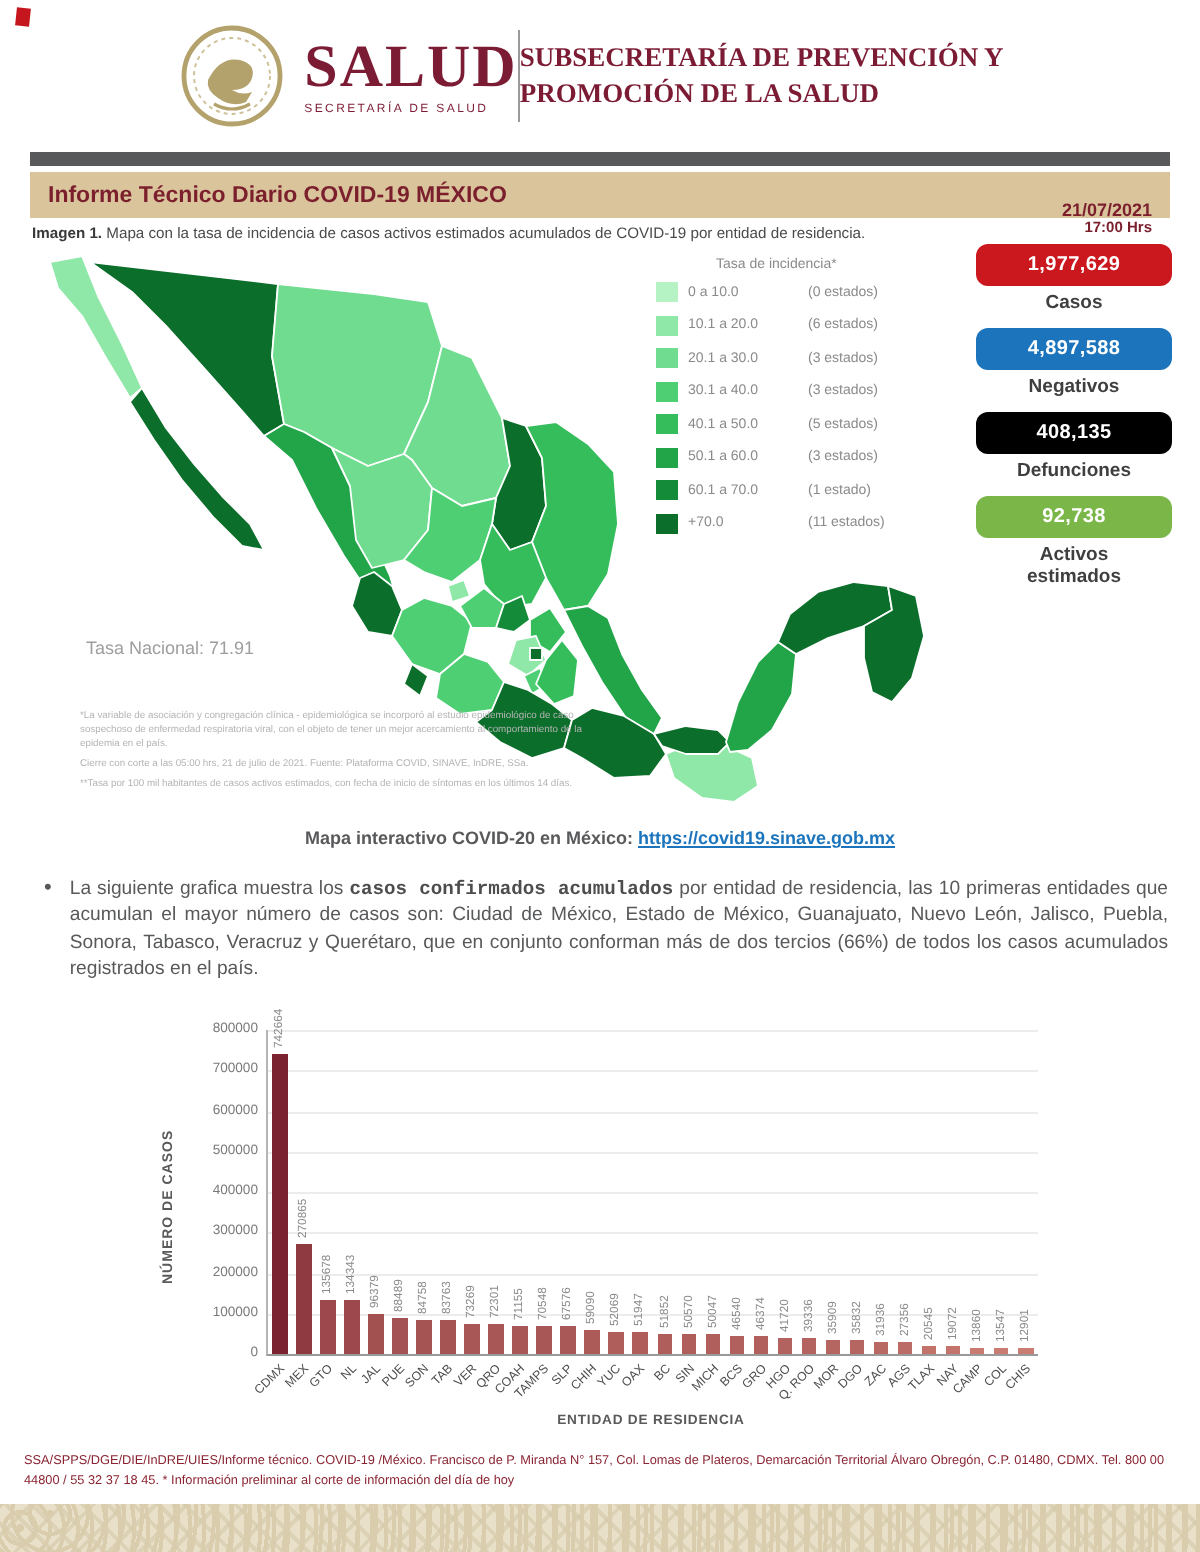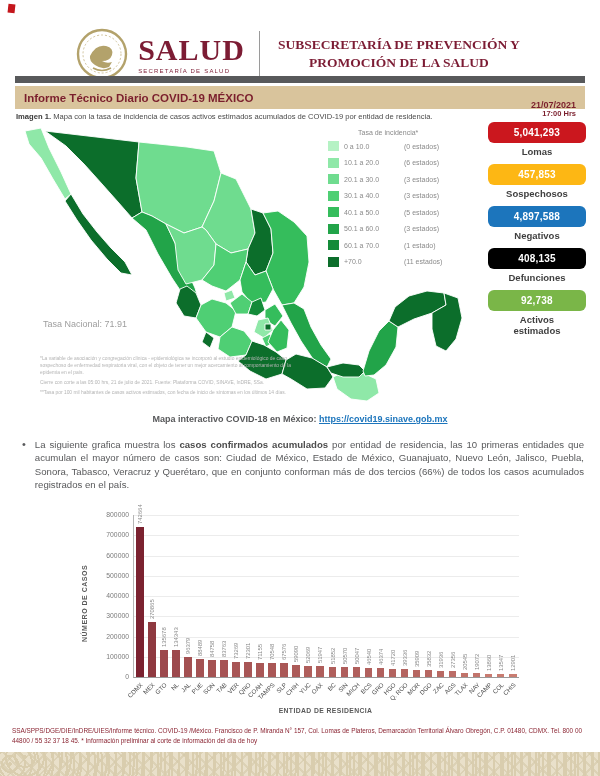--- a/index.html
+++ b/index.html
@@ -2,28 +2,28 @@
 <html><head>
 <meta charset="utf-8">
 <style>
   html,body{margin:0;padding:0;}
   body{
     width:600px;height:776px;position:relative;overflow:hidden;
     background:#ffffff;font-family:"Liberation Sans",sans-serif;color:#333;
   }
   
   .corner-mark{position:absolute;top:4px;left:8px;width:7px;height:9px;background:#c4161c;transform:rotate(6deg);}
-  .header{position:absolute;top:12px;left:0;width:100%;display:flex;justify-content:center;align-items:center;gap:14px;margin-top:16px;}
+  .header{position:absolute;top:12px;left:0;width:100%;display:flex;justify-content:center;align-items:center;}
   .logo-block{display:flex;align-items:center;gap:10px;}
   .emblem{width:52px;height:52px;}
   .salud-txt{display:flex;flex-direction:column;}
   .salud-word{font-family:"Liberation Serif",serif;font-weight:bold;font-size:30px;color:#7c1c34;letter-spacing:1px;line-height:1;}
   .salud-sub{font-size:6px;color:#7c1c34;letter-spacing:1.2px;margin-top:3px;}
   .hdr-divider{width:1px;height:46px;background:#9a9a9a;}
-  .subsec{font-family:"Liberation Serif",serif;font-weight:bold;font-size:13.5px;color:#7c1c34;line-height:1.3;max-width:250px;text-align:center;}
+  .subsec{font-family:"Liberation Serif",serif;font-weight:bold;font-size:13.5px;color:#7c1c34;line-height:1.3;max-width:250px;}
   .gray-bar{position:absolute;top:76px;left:15px;right:15px;height:7px;background:#58595b;}
   
   .banner{position:absolute;top:86px;left:15px;right:15px;height:23px;background:#d9c49c;display:flex;align-items:center;justify-content:space-between;padding:0 9px;box-sizing:border-box;}
   .banner-title{color:#7b1f2d;font-weight:bold;font-size:11.5px;}
   .banner-date{text-align:right;color:#7b1f2d;font-weight:bold;line-height:1.15;}
   .banner-date .d1{font-size:9px;margin-top:24px;}
   .banner-date .d2{font-size:7.5px;}
   .caption{position:absolute;top:112px;left:16px;right:16px;font-size:7.6px;color:#4a4a4a;}
   .caption b{color:#3a3a3a;}
   
@@ -43,21 +43,21 @@
   .stat{display:flex;flex-direction:column;align-items:center;margin-bottom:6px;}
   .pill{width:98px;height:21px;border-radius:6px;display:flex;align-items:center;justify-content:center;color:#fff;font-weight:bold;font-size:10px;letter-spacing:.2px;}
   .stat-label{font-size:9.5px;font-weight:bold;color:#3f3f3f;text-align:center;line-height:1.15;margin-top:4px;white-space:pre-line;}
   
   .link-line{position:absolute;top:414px;left:0;width:100%;text-align:center;font-size:9px;font-weight:bold;color:#58595b;}
   .link-line a{color:#1c75bc;text-decoration:underline;}
   
   .bullet{position:absolute;top:438px;left:22px;right:16px;display:flex;gap:9px;}
   .bullet .dot{font-size:11px;color:#58595b;line-height:1.2;}
   .bullet .txt{font-size:9.6px;color:#58595b;line-height:1.4;text-align:justify;}
-  .bullet .txt b{color:#4d4d4d;}
+  .bullet .txt b{color:#4d4d4d;font-family:Liberation Mono, monospace;}
   
   .chart{position:absolute;top:503px;left:85px;width:445px;height:212px;}
   .ylabel{position:absolute;left:-4px;top:30px;font-size:7px;font-weight:bold;color:#595959;writing-mode:vertical-rl;transform:rotate(180deg);letter-spacing:.5px;height:140px;text-align:center;}
   .plot{position:absolute;left:48px;top:12px;width:385px;height:162px;border-left:1px solid #b5b5b5;border-bottom:1px solid #9a9a9a;}
   .gridline{position:absolute;left:0;width:100%;height:1px;background:#ececec;}
   .ytick{position:absolute;width:42px;text-align:right;font-size:6.8px;color:#7a7a7a;}
   .bar{position:absolute;bottom:0;}
   .bval{position:absolute;font-size:5.9px;color:#8a8a8a;white-space:nowrap;transform:rotate(-90deg);transform-origin:left bottom;}
   .xcat{position:absolute;width:46px;text-align:right;font-size:6.2px;color:#4f4f4f;white-space:nowrap;transform:rotate(-45deg);transform-origin:right top;}
   .xlabel{position:absolute;left:48px;width:385px;top:204px;text-align:center;font-size:6.8px;font-weight:bold;color:#595959;letter-spacing:.4px;}
@@ -194,44 +194,40 @@
 
   <div class="map-notes">
     <p>*La variable de asociación y congregación clínica - epidemiológica se incorporó al estudio epidemiológico de caso sospechoso de enfermedad respiratoria viral, con el objeto de tener un mejor acercamiento al comportamiento de la epidemia en el país.</p>
     <p>Cierre con corte a las 05:00 hrs, 21 de julio de 2021. Fuente: Plataforma COVID, SINAVE, InDRE, SSa.</p>
     <p>**Tasa por 100 mil habitantes de casos activos estimados, con fecha de inicio de síntomas en los últimos 14 días.</p>
   </div>
 </div>
 
 <div class="stats">
   <div class="stat">
-    <div class="pill" style="background: rgb(203, 23, 30);">5,041,293</div>
-    <div class="stat-label">Lomas</div>
-  </div>
-  <div class="stat">
-    <div class="pill" style="background: rgb(253, 183, 20);">457,853</div>
-    <div class="stat-label">Sospechosos</div>
+    <div class="pill" style="background: rgb(203, 23, 30);">1,977,629</div>
+    <div class="stat-label">Casos</div>
   </div>
   <div class="stat">
     <div class="pill" style="background: rgb(28, 117, 188);">4,897,588</div>
     <div class="stat-label">Negativos</div>
   </div>
   <div class="stat">
     <div class="pill" style="background: rgb(0, 0, 0);">408,135</div>
     <div class="stat-label">Defunciones</div>
   </div>
   <div class="stat">
     <div class="pill" style="background: rgb(122, 182, 72);">92,738</div>
     <div class="stat-label">Activos
 estimados</div>
   </div>
 </div>
 
 <div class="link-line">
-  <span>Mapa interactivo COVID-18 en México: </span><a href="#">https://covid19.sinave.gob.mx</a>
+  <span>Mapa interactivo COVID-20 en México: </span><a href="#">https://covid19.sinave.gob.mx</a>
 </div>
 
 <div class="bullet">
   <span class="dot">•</span>
   <span class="txt">
     <span>La siguiente grafica muestra los </span><b>casos confirmados acumulados</b><span> por entidad de residencia, las 10 primeras entidades que acumulan el mayor número de casos son: Ciudad de México, Estado de México, Guanajuato, Nuevo León, Jalisco, Puebla, Sonora, Tabasco, Veracruz y Querétaro, que en conjunto conforman más de dos tercios (66%) de todos los casos acumulados registrados en el país.</span>
   </span>
 </div>
 
 <div class="chart">

